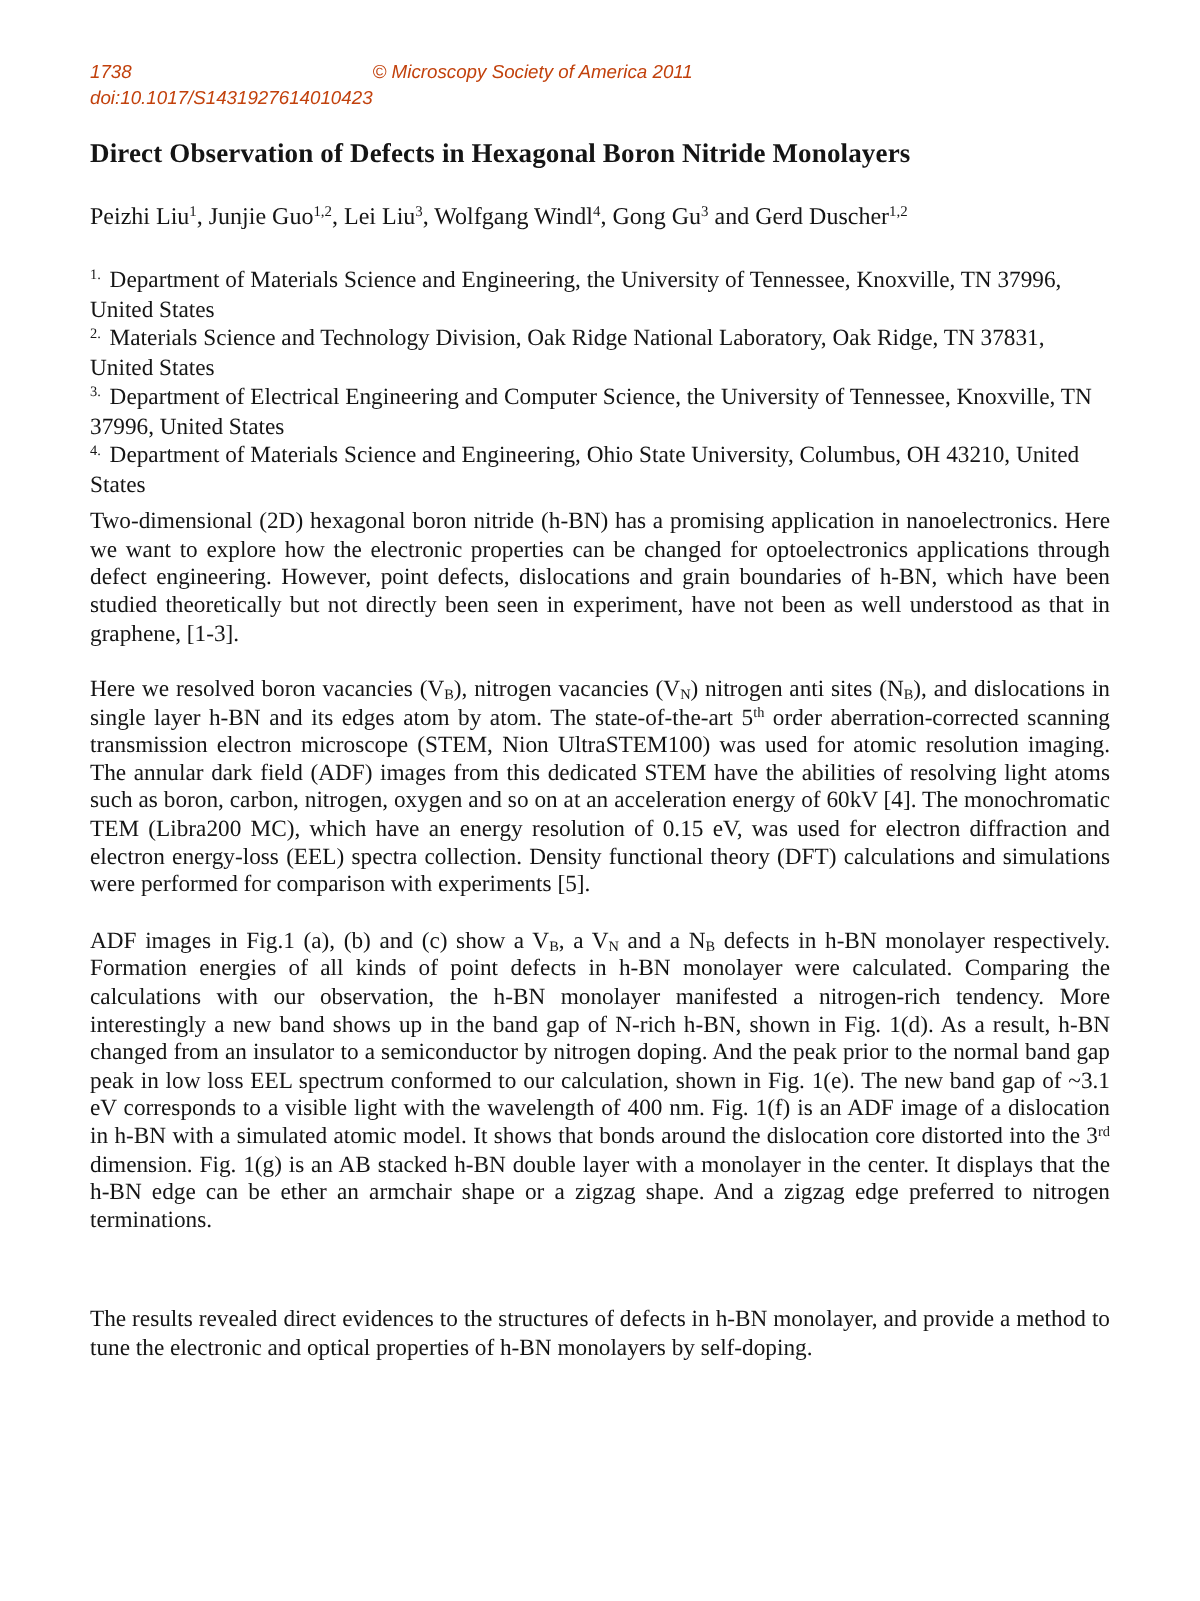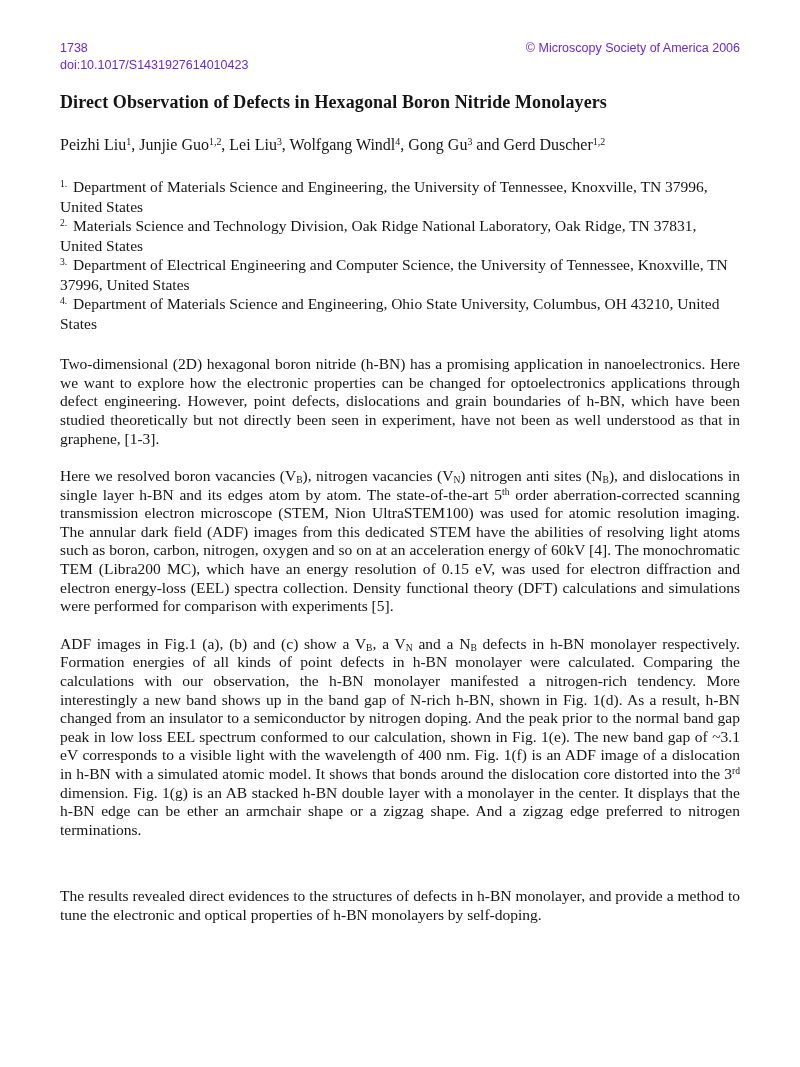--- a/index.html
+++ b/index.html
@@ -13,26 +13,27 @@
     height: 1067px;
     box-sizing: border-box;
     background: #ffffff;
     color: #151515;
     padding: 40px 60px 40px 60px;
     overflow: hidden;
     font-family: "Liberation Serif", serif;
   }
   .running-header {
     display: flex;
-    justify-content: space-between;
+    justify-content: flex-start;
     align-items: flex-start;
     font-family: "Liberation Sans", sans-serif;
     font-size: 12.5px;
     line-height: 1.36;
-    color: #6d28d9;
+    color: #c2410c;
+    font-style: italic;
   }
   .running-header .right {
     text-align: right;
   }
   .article-title {
     margin: 18px 0 0 0;
     font-size: 18px;
     font-weight: bold;
     font-family: "Liberation Serif", serif;
     letter-spacing: 0.1px;
@@ -51,21 +52,21 @@
     margin: 0;
     font-family: Liberation Serif, serif;
   }
   .body-para {
     margin: 19px 0 0 0;
     font-size: 15.5px;
     line-height: 1.2;
     text-align: justify;
   }
   .body-para.first {
-    margin-top: 22px;
+    margin-top: 6px;
   }
   .body-para.last {
     margin-top: 48px;
   }
   sup {
     font-size: 0.62em;
     line-height: 0;
     vertical-align: baseline;
     position: relative;
     top: -0.52em;
@@ -85,21 +86,21 @@
 <body>
 
 <div class="page">
 
   <div class="running-header">
     <div class="left">
       <div>1738</div>
       <div>doi:10.1017/S1431927614010423</div>
     </div>
     <div class="right">
-      <div>© Microscopy Society of America 2006</div>
+      <div>© Microscopy Society of America 2011</div>
     </div>
   </div>
 
   <h1 class="article-title">Direct Observation of Defects in Hexagonal Boron Nitride Monolayers</h1>
 
   <p class="authors"><span>Peizhi Liu</span><sup>1</sup><span>, Junjie Guo</span><sup>1,2</sup><span>, Lei Liu</span><sup>3</sup><span>, Wolfgang Windl</span><sup>4</sup><span>, Gong Gu</span><sup>3</sup><span> and Gerd Duscher</span><sup>1,2</sup></p>
 
   <div class="affiliations">
     <p class="affil"><sup>1.</sup><span> Department of Materials Science and Engineering, the University of Tennessee, Knoxville, TN 37996, United States</span></p>
     <p class="affil"><sup>2.</sup><span> Materials Science and Technology Division, Oak Ridge National Laboratory, Oak Ridge, TN 37831, United States</span></p>

